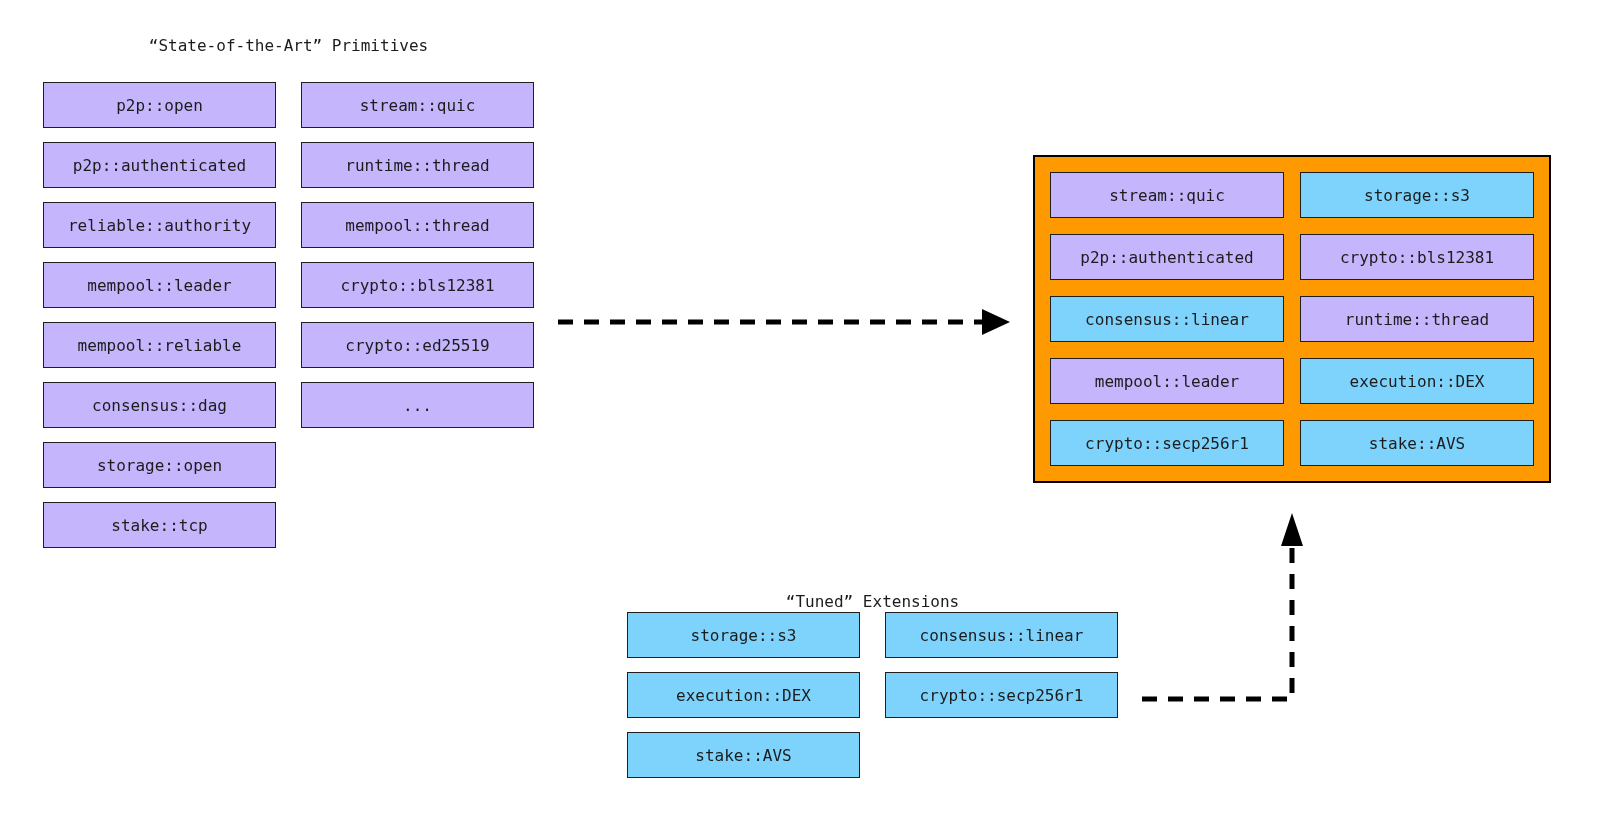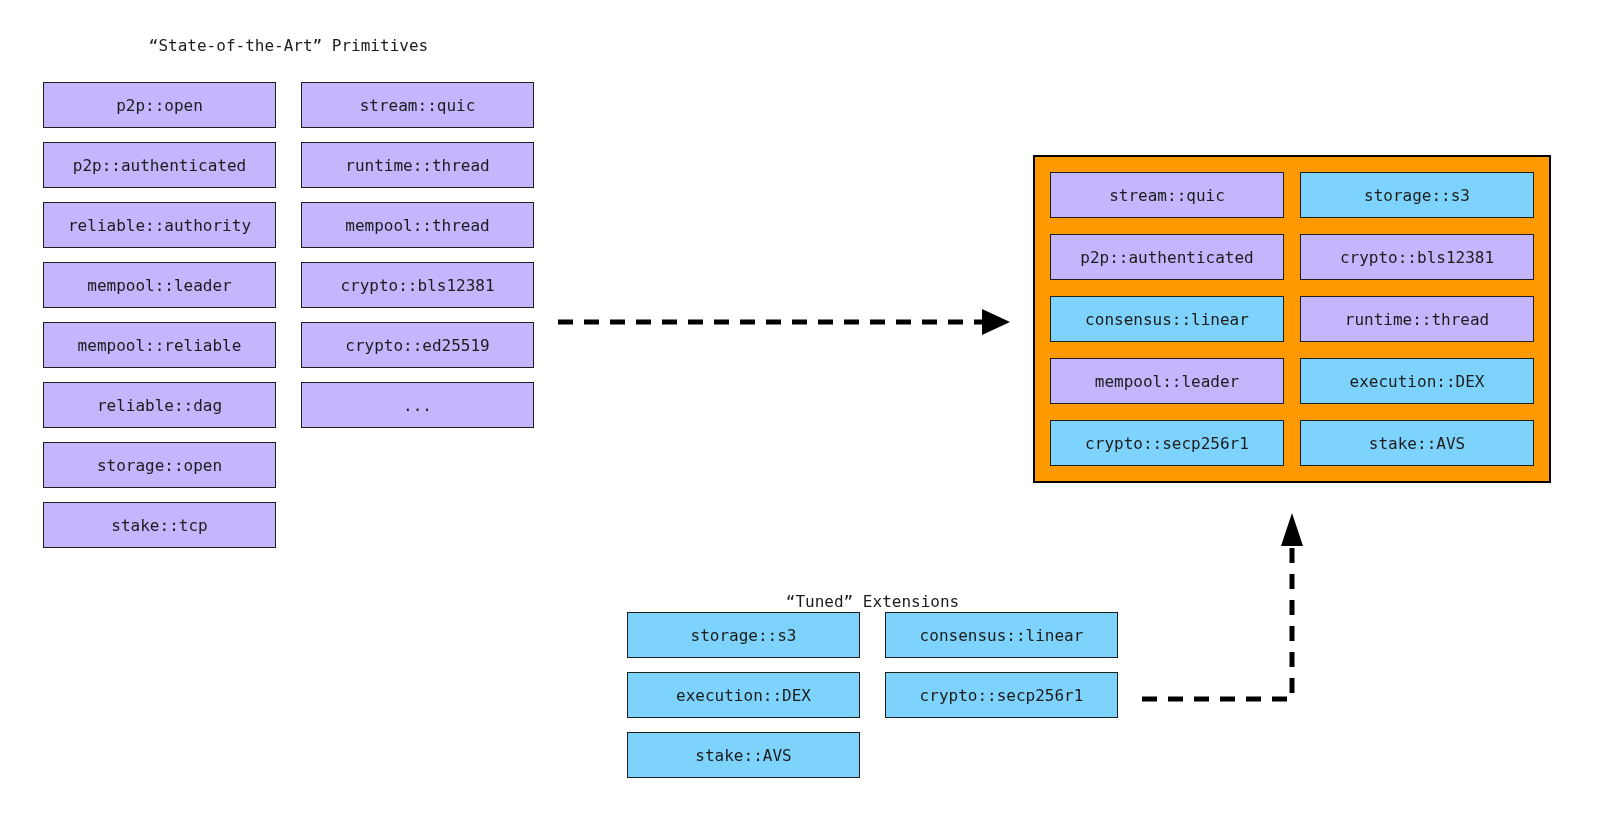--- a/index.html
+++ b/index.html
@@ -92,21 +92,21 @@
   </svg>
 
   <div class="sec-title" id="primitives-title">“State-of-the-Art” Primitives</div>
 
   <div id="primitives-grid">
     <div class="chip" data-tone="green">p2p::open</div>
     <div class="chip" data-tone="green">p2p::authenticated</div>
     <div class="chip" data-tone="green">reliable::authority</div>
     <div class="chip" data-tone="green">mempool::leader</div>
     <div class="chip" data-tone="green">mempool::reliable</div>
-    <div class="chip" data-tone="green">reliable::dag</div>
+    <div class="chip" data-tone="green">consensus::dag</div>
     <div class="chip" data-tone="green">storage::open</div>
     <div class="chip" data-tone="green">stake::tcp</div>
     <div class="chip" data-tone="green">stream::quic</div>
     <div class="chip" data-tone="green">runtime::thread</div>
     <div class="chip" data-tone="green">mempool::thread</div>
     <div class="chip" data-tone="green">crypto::bls12381</div>
     <div class="chip" data-tone="green">crypto::ed25519</div>
     <div class="chip" data-tone="green">...</div>
   </div>
 

